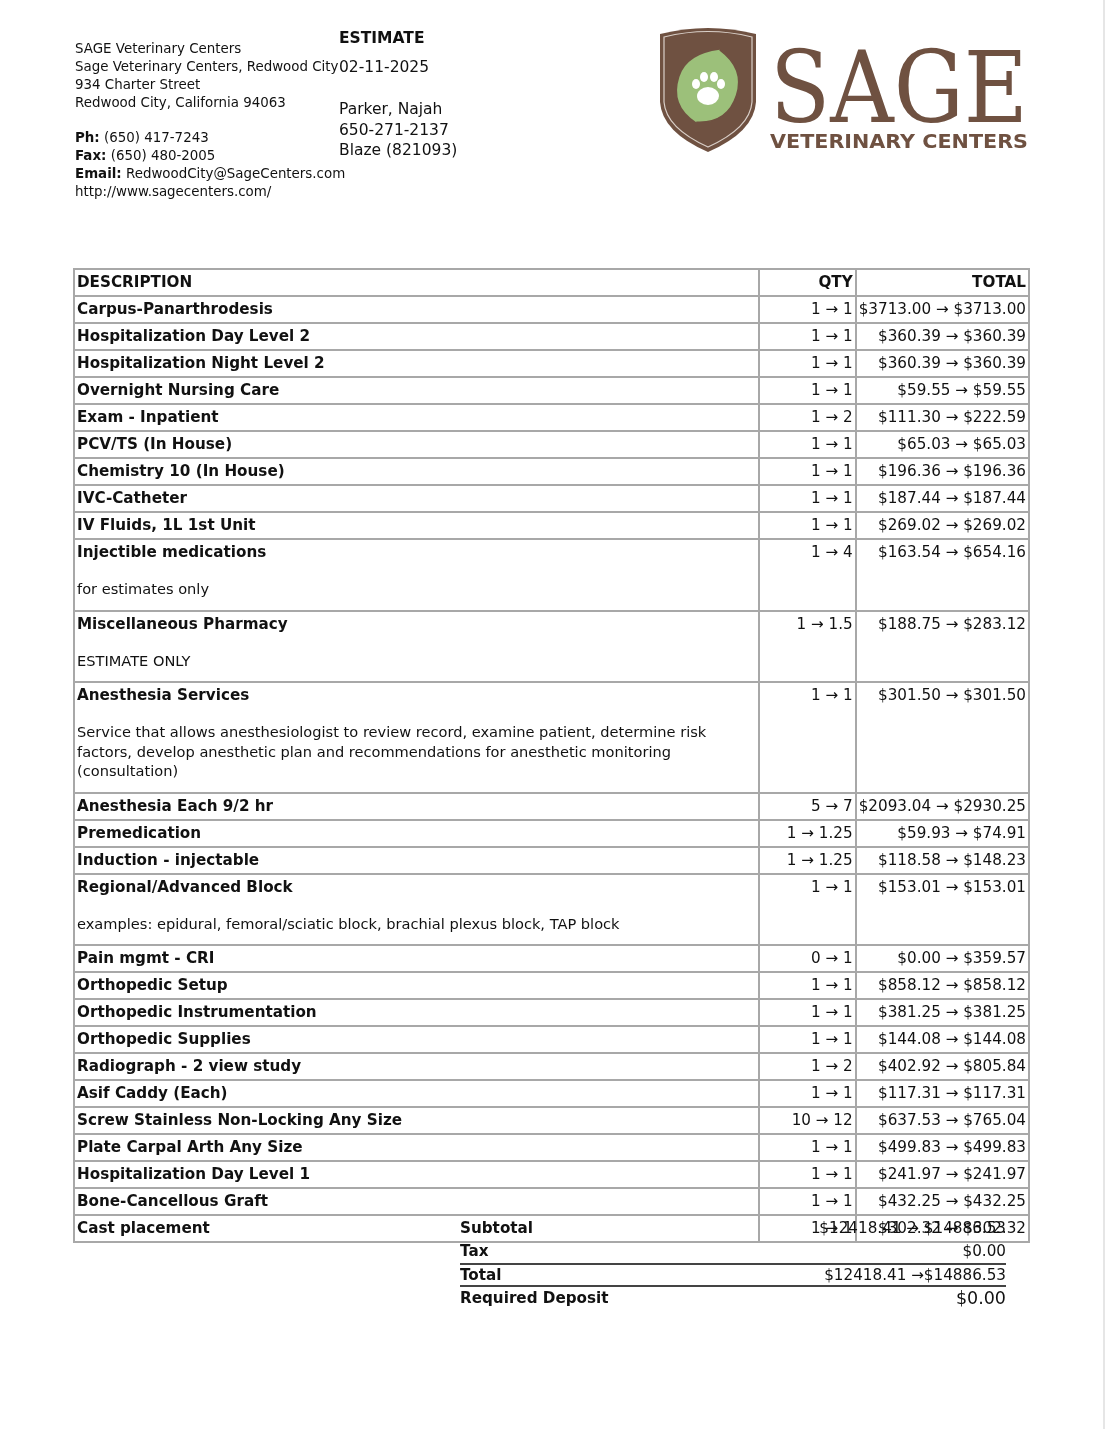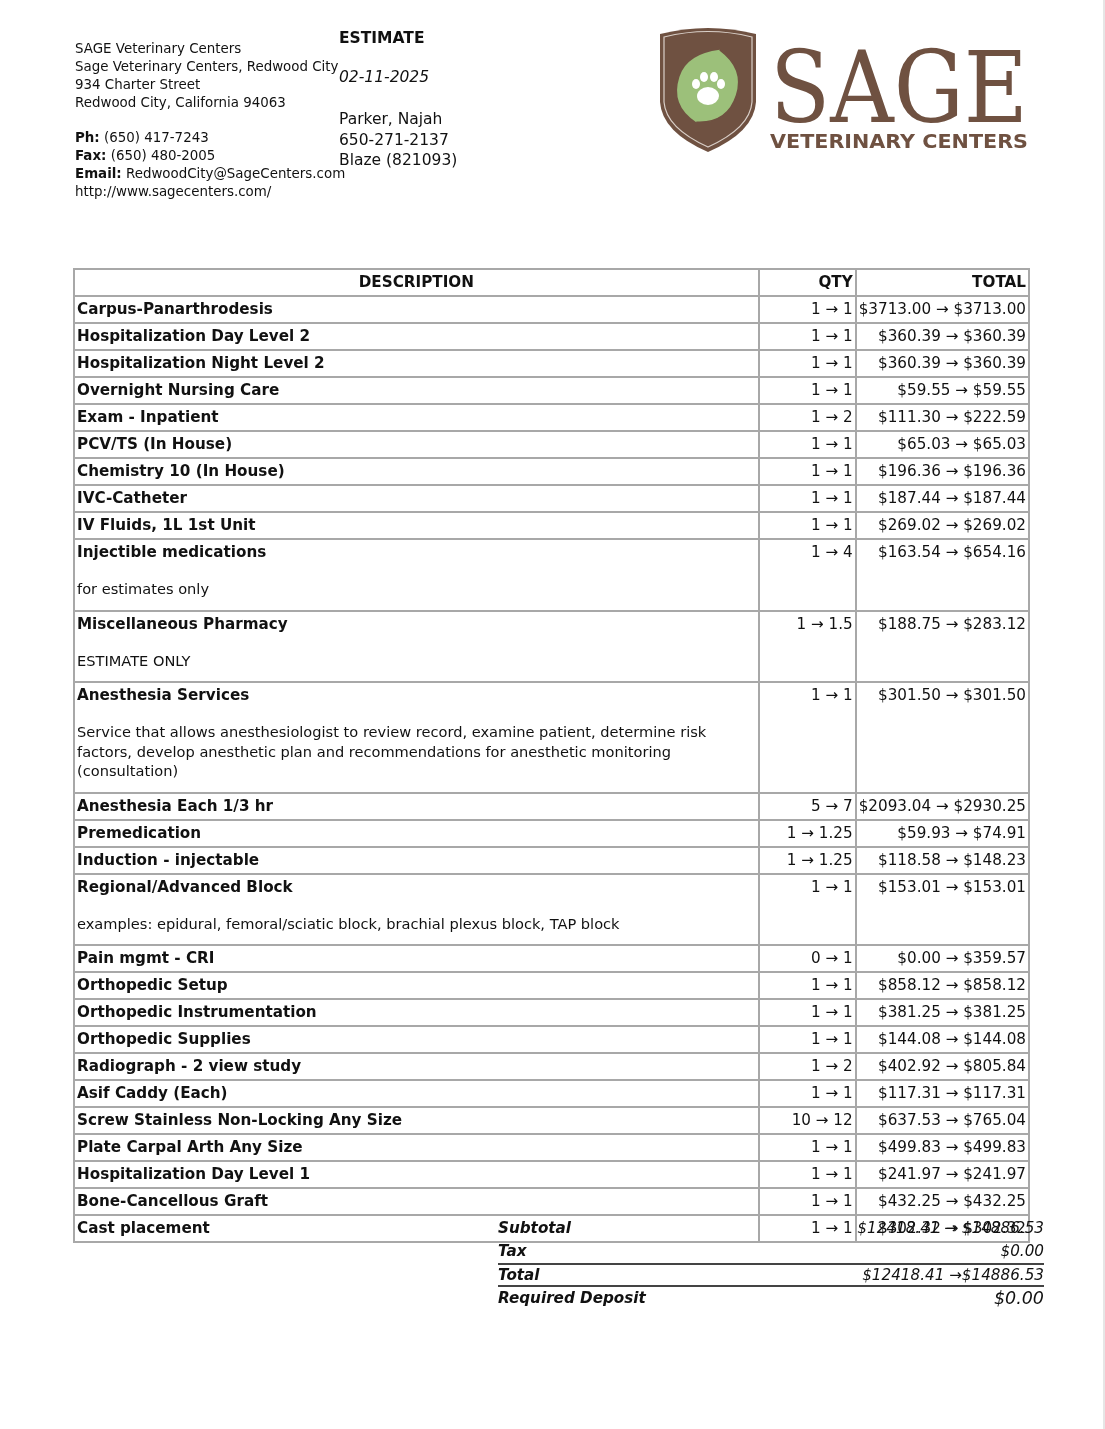--- a/index.html
+++ b/index.html
@@ -6,37 +6,37 @@
   body { width: 1105px; height: 1429px; position: relative; overflow: hidden;
          font-family: "DejaVu Sans", sans-serif; color: #111; }
   .right-edge { position: absolute; top: 0; right: 0; width: 2px; height: 1429px; background: #e6e6e6; }
 
   .clinic { position: absolute; left: 75px; top: 29px; font-size: 13.4px; line-height: 18px; margin-top: 11px; }
   .clinic .gap { height: 17px; }
   .clinic b { font-weight: bold; }
 
   .estimate { position: absolute; left: 339px; top: 28px; font-size: 15.5px; line-height: 20.5px; }
   .estimate .title { font-weight: bold; font-size: 15.5px; }
-  .estimate .date { margin-top: 18px; font-style: italic; }
+  .estimate .date { margin-top: 8px; }
   .estimate .client { margin-top: 22px; }
 
   .logo { position: absolute; left: 658px; top: 24px; width: 372px; height: 130px; }
 
   table.items { position: absolute; left: 73px; top: 268px; width: 957px;
                 border-collapse: collapse; font-size: 15.2px; }
   table.items td, table.items th { border: 2px solid #a8a8a8; padding: 0 2px; vertical-align: top; }
-  table.items th { font-weight: bold; height: 25px; line-height: 25px; text-align: center; }
+  table.items th { font-weight: bold; height: 25px; line-height: 25px; text-align: left; }
   table.items th.qty, table.items td.qty { text-align: right; width: 91px; padding-right: 2px; margin-left: 40px; }
   table.items th.tot, table.items td.tot { text-align: right; width: 160px; padding-right: 2px; }
   table.items td { height: 25px; line-height: 25px; }
   table.items td.desc .name { font-weight: bold; display: block; }
   table.items td.desc .note { display: block; font-size: 14.6px; line-height: 19.5px; margin-top: 14px; padding-bottom: 11px; }
   table.items td.qty, table.items td.tot { white-space: nowrap; }
 
-  .summary { position: absolute; left: 498px; top: 1217px; width: 546px; font-size: 15.2px; font-style: italic; }
+  .summary { position: absolute; left: 460px; top: 1217px; width: 546px; font-size: 15.2px; }
   .summary .row { display: flex; justify-content: space-between; height: 22.5px; line-height: 22.5px; }
   .summary .row .lbl { font-weight: bold; }
   .summary .row.total { border-top: 2px solid #444; border-bottom: 2px solid #444; height: 20px; line-height: 20px; margin-top: 1px; }
   .summary .row.deposit .val { font-size: 17.5px; }
 </style>
 </head>
 <body>
 
 <div class="right-edge"></div>
 
@@ -171,21 +171,21 @@
       <tr>
         <td class="desc">
           <span class="name">Anesthesia Services</span>
           <span class="note">Service that allows anesthesiologist to review record, examine patient, determine risk factors, develop anesthetic plan and recommendations for anesthetic monitoring (consultation)</span>
         </td>
         <td class="qty">1 → 1</td>
         <td class="tot">$301.50 → $301.50</td>
       </tr>
       <tr>
         <td class="desc">
-          <span class="name">Anesthesia Each 1/3 hr</span>
+          <span class="name">Anesthesia Each 9/2 hr</span>
         </td>
         <td class="qty">5 → 7</td>
         <td class="tot">$2093.04 → $2930.25</td>
       </tr>
       <tr>
         <td class="desc">
           <span class="name">Premedication</span>
         </td>
         <td class="qty">1 → 1.25</td>
         <td class="tot">$59.93 → $74.91</td>

